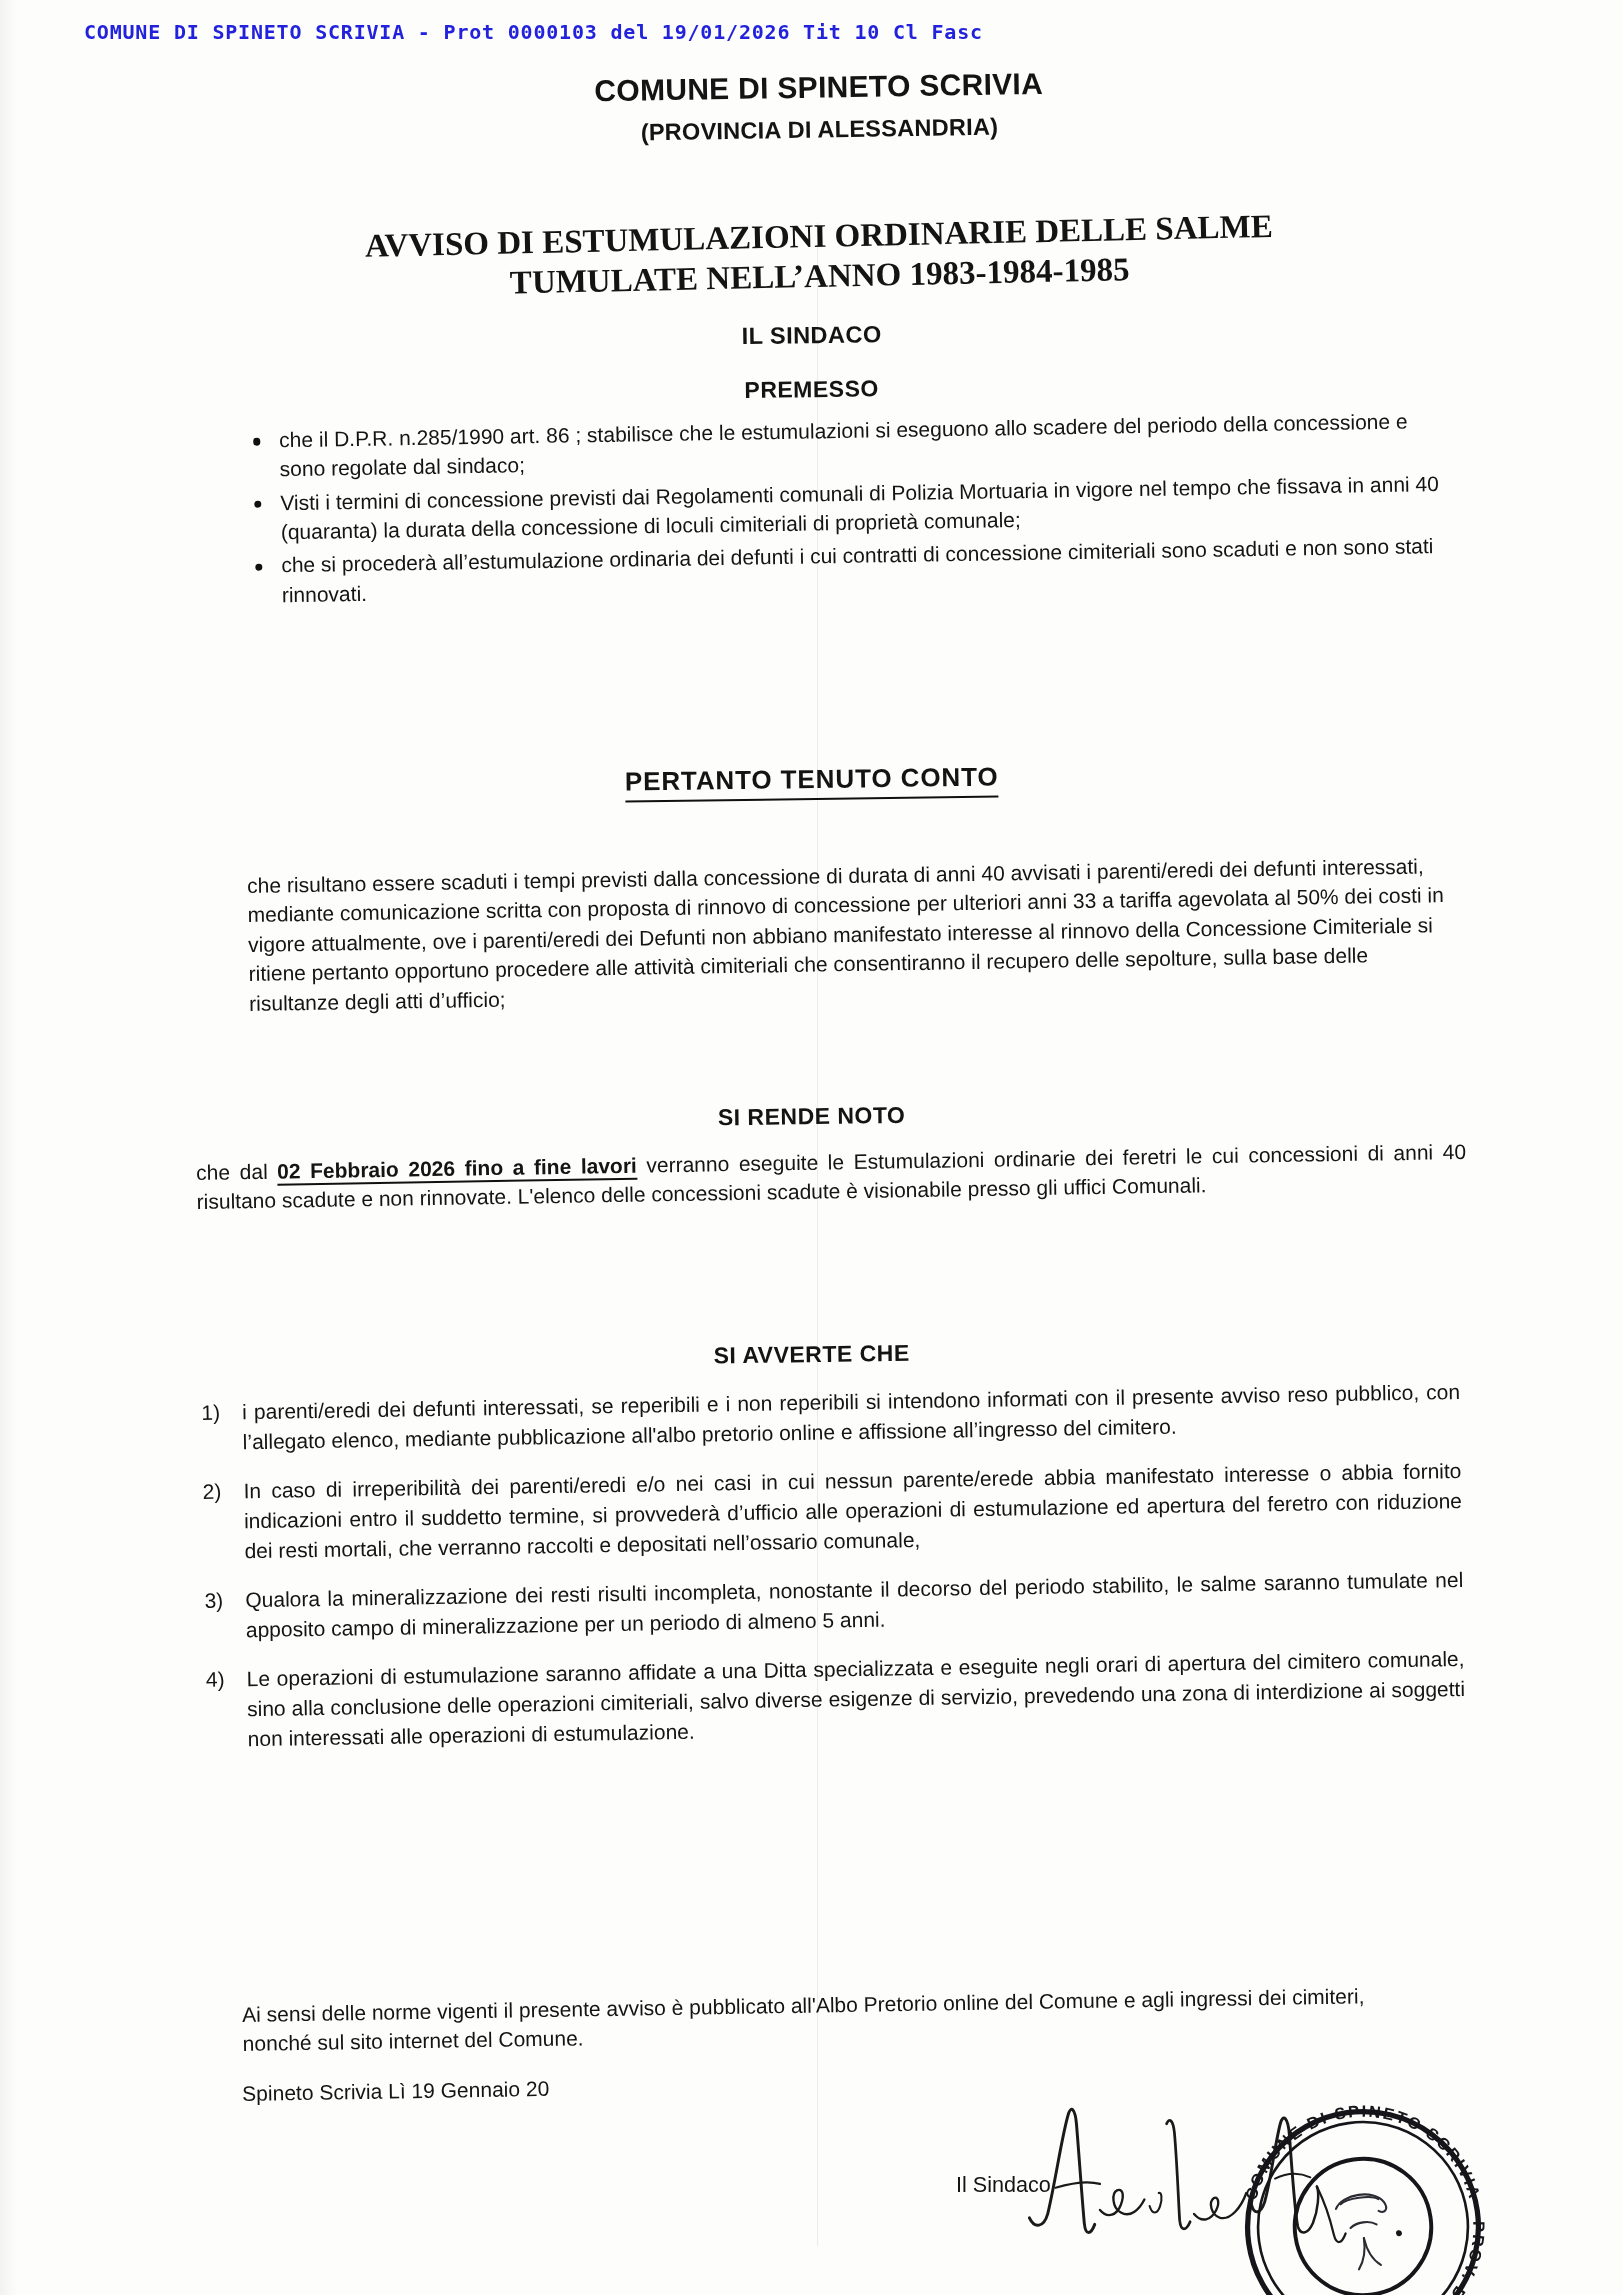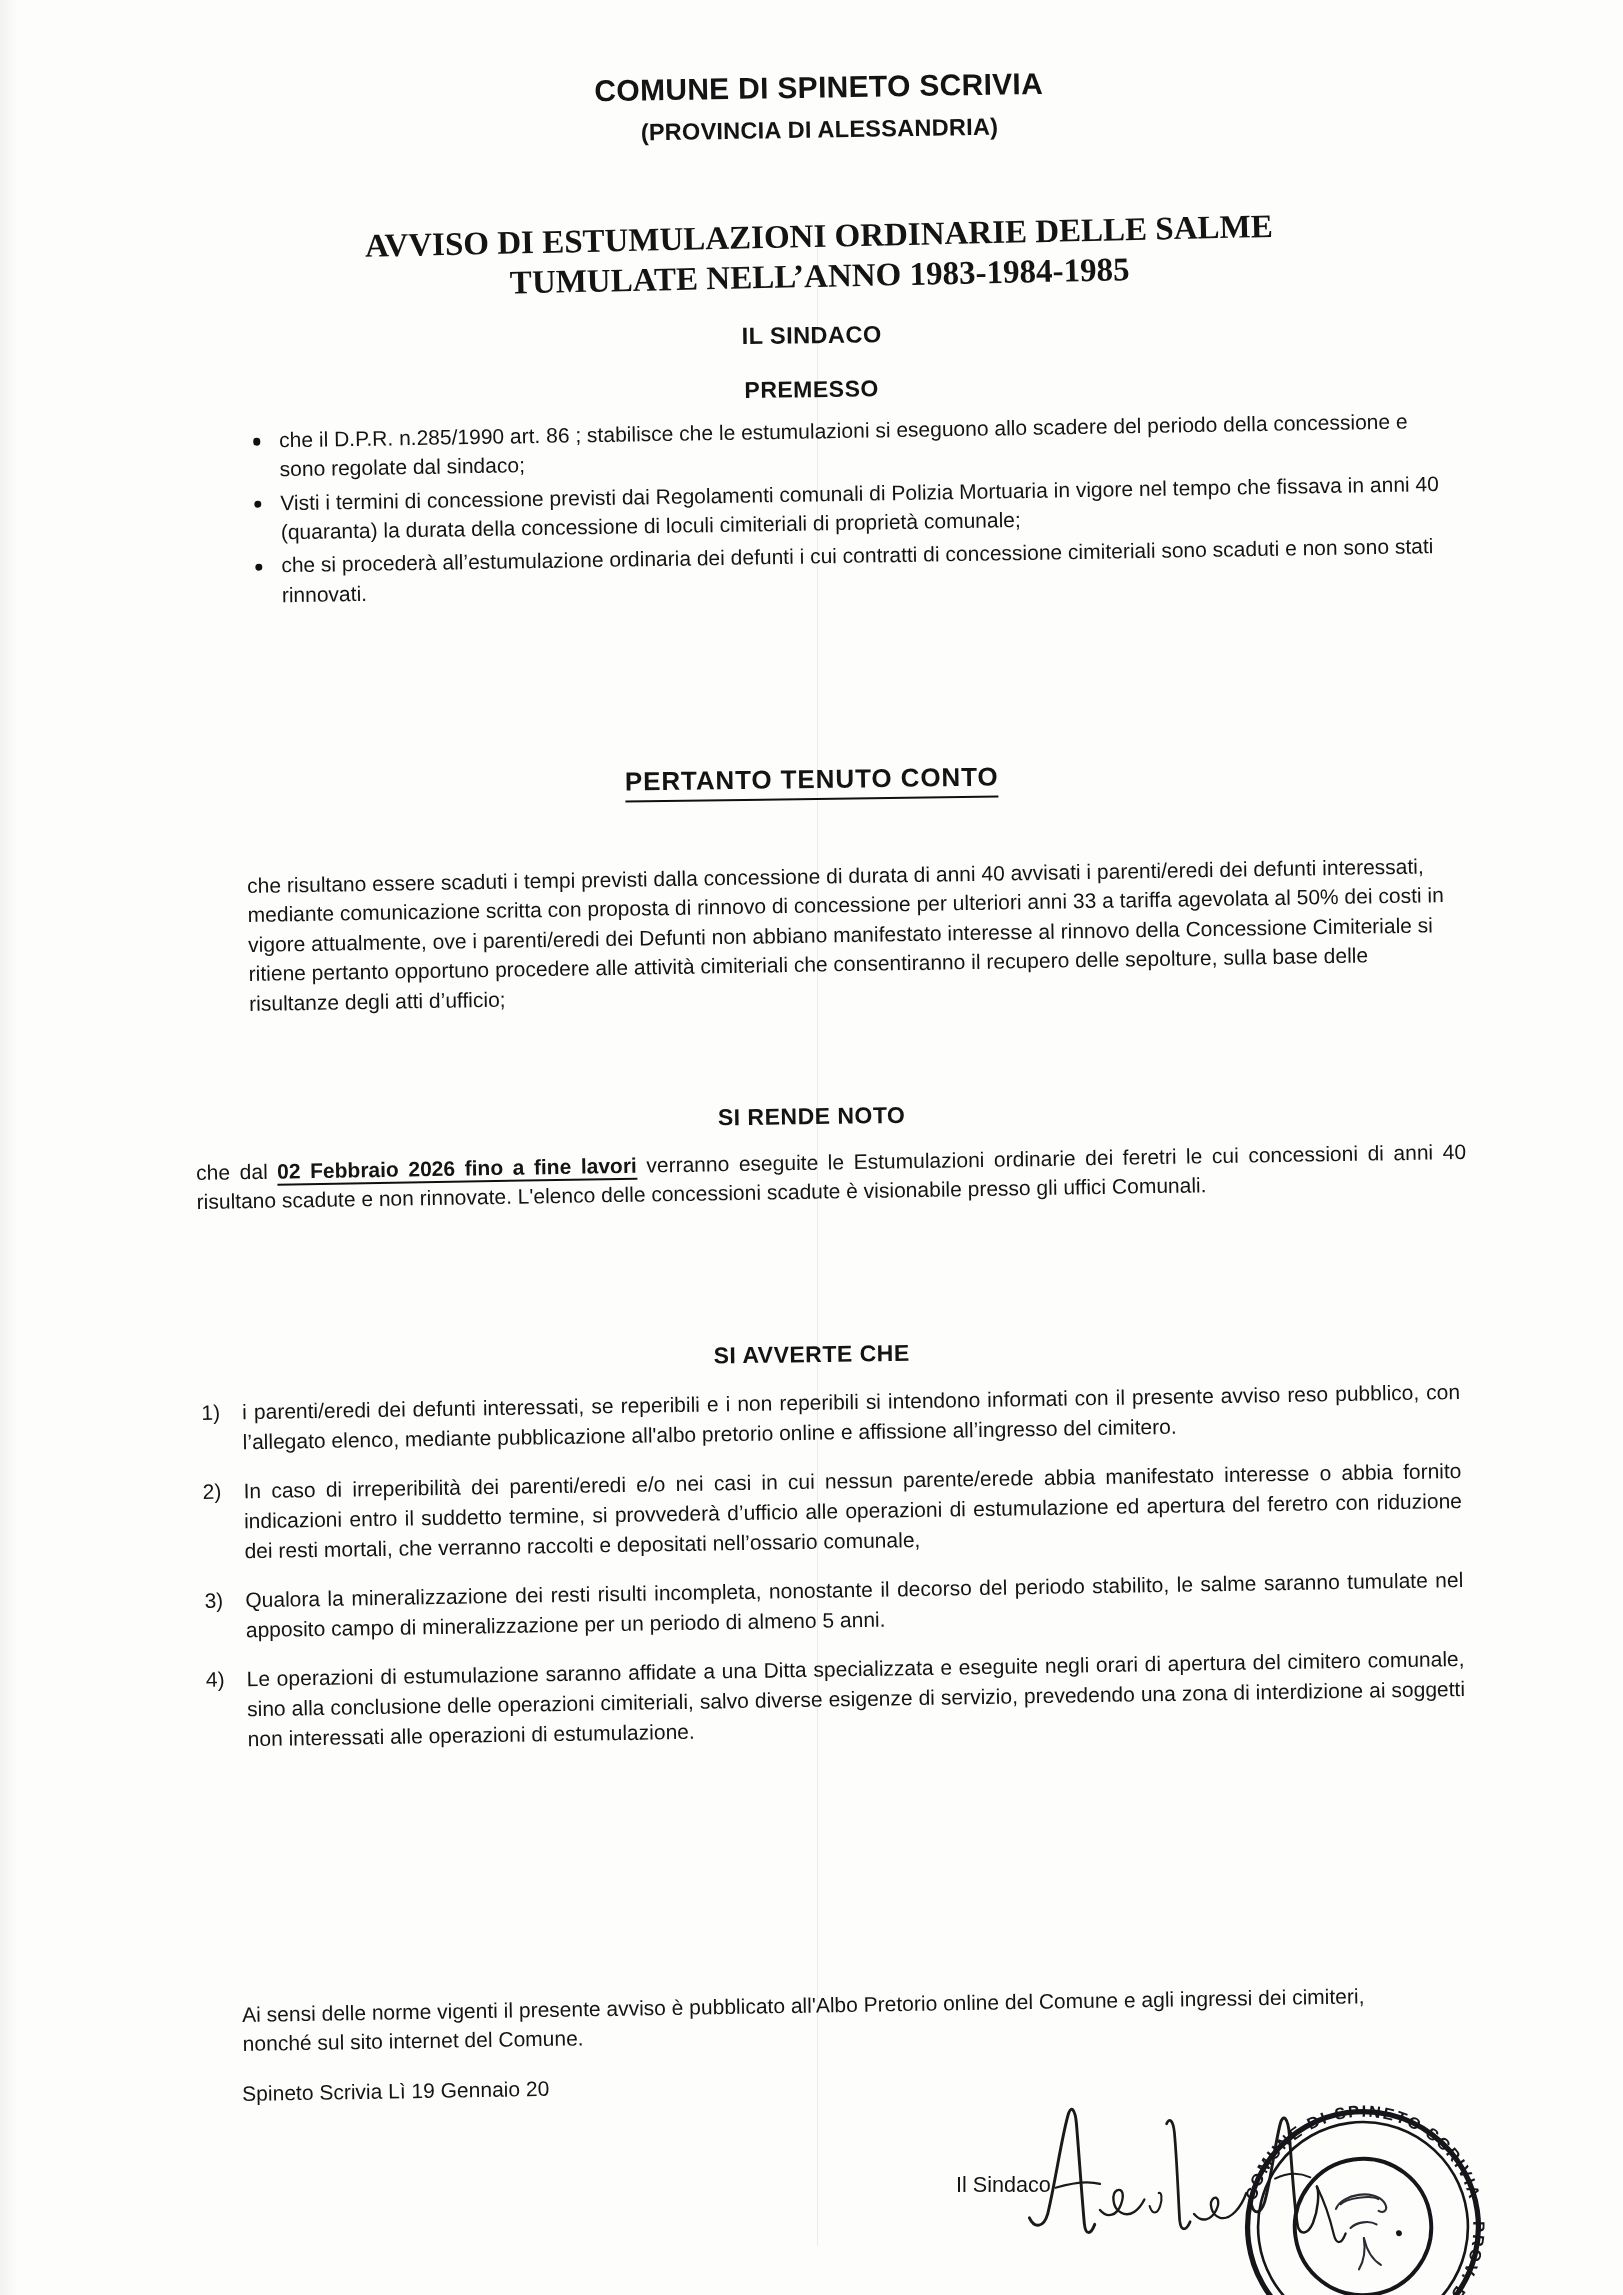--- a/index.html
+++ b/index.html
@@ -174,20 +174,21 @@
     height: 282px;
   }
 </style>
 </head>
 <body>
 
 <div id="page">
 
   <div class="fold"></div>
 
+  <div class="prot-header">COMUNE DI SPINETO SCRIVIA - Prot 0000103 del 19/01/2026 Tit 10 Cl  Fasc</div>
 
   <div class="blk skew ctr" style="left:308px; top:79px; width:1021px;">
     <div class="title-main">COMUNE DI SPINETO SCRIVIA</div>
     <div class="title-sub" style="margin-top:11.8px;">(PROVINCIA DI ALESSANDRIA)</div>
   </div>
 
   <div class="blk skew-t ctr" style="left:216px; top:229px; width:1205px;">
     <div class="doc-title">AVVISO DI ESTUMULAZIONI ORDINARIE DELLE SALME</div>
     <div class="doc-title">TUMULATE  NELL’ANNO 1983-1984-1985</div>
   </div>

